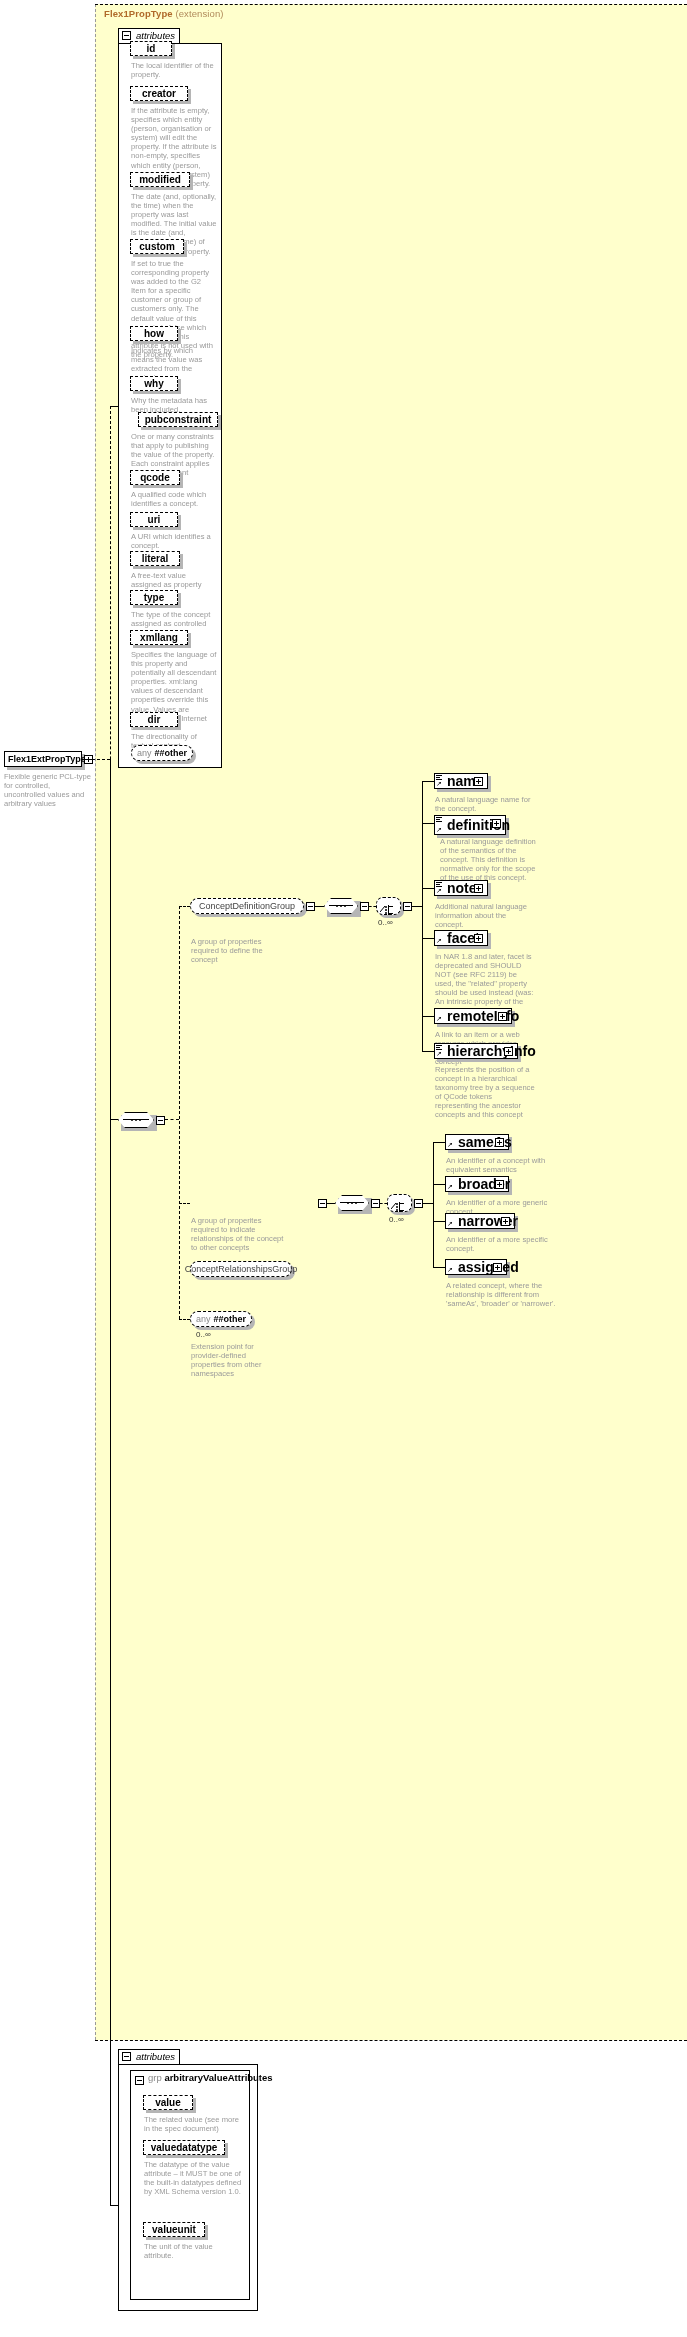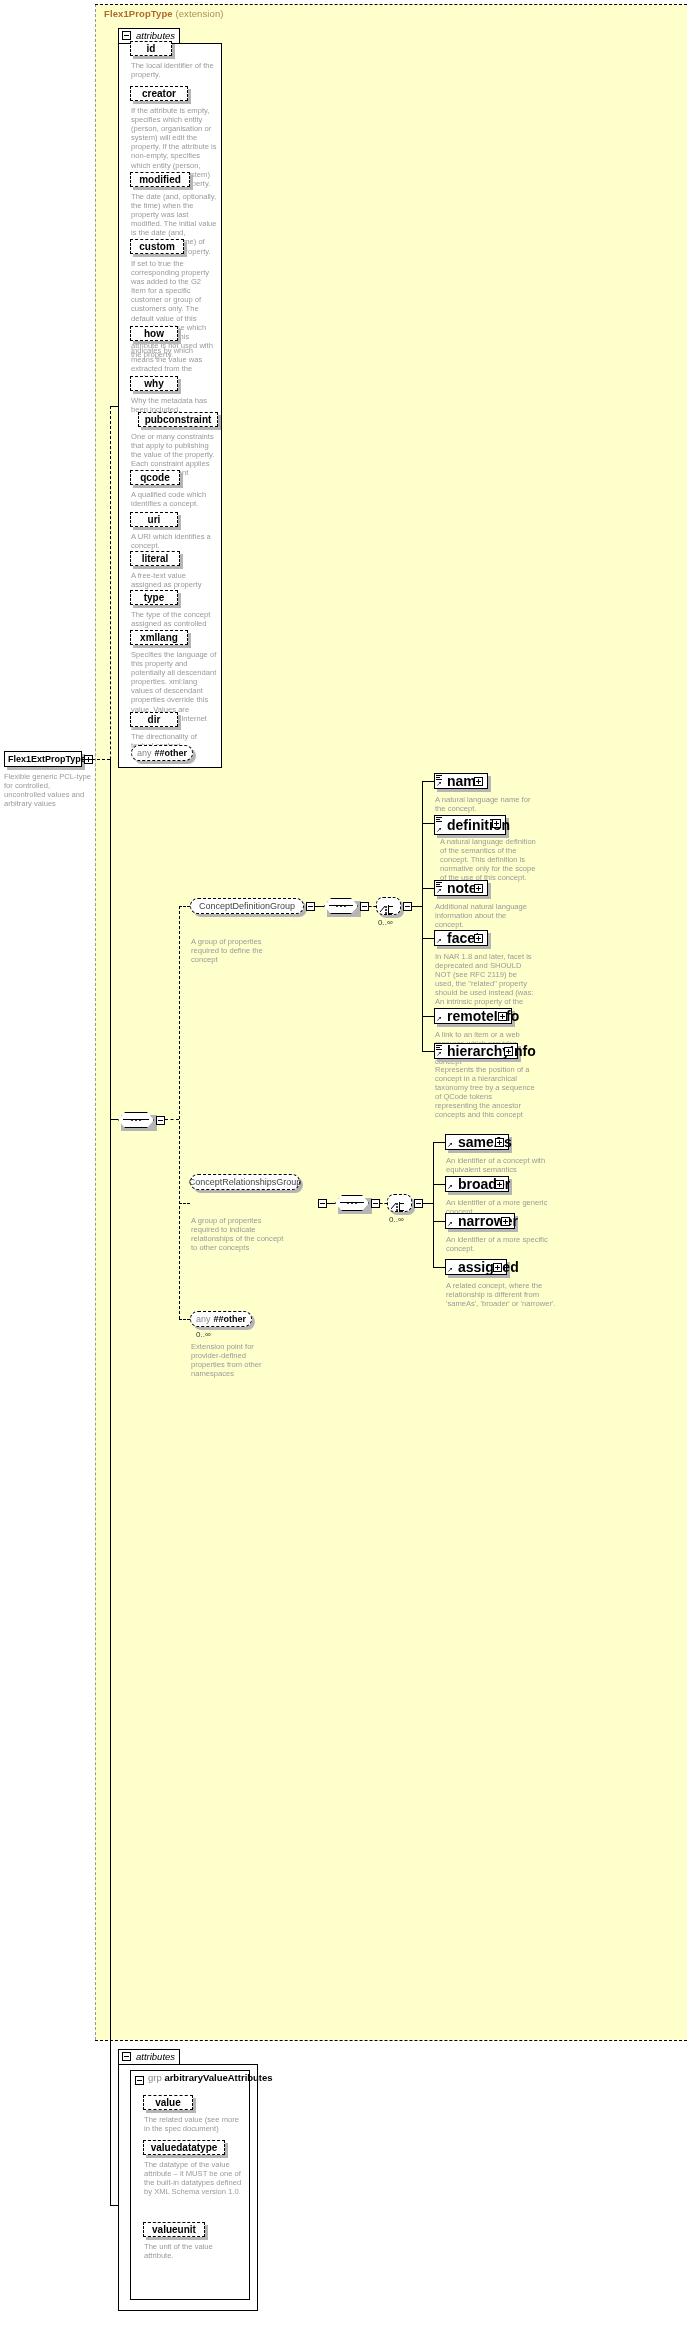--- a/index.html
+++ b/index.html
@@ -349,21 +349,21 @@
         <i></i>
         <i></i>
         <i></i>
       </div>
     <div class="arrow">↗</div>
     <div class="lb">hierarchyInfo</div>
   </div>
   <div class="plus" style="left:504px;top:1047px;"></div>
   <div class="desc" style="left:435px;top:1065px;width:100px;">Represents the position of a concept in a hierarchical taxonomy tree by a sequence of QCode tokens representing the ancestor concepts and this concept</div>
 
-  <div class="grpbox" style="left:190px;top:1174px;width:110px;height:16px;">
+  <div class="grpbox" style="left:190px;top:1261px;width:102px;height:16px;">
     <div class="sh"></div>
     <div class="bx"></div>
     <div class="lb">ConceptRelationshipsGroup</div>
   </div>
   <div class="minus" style="left:318px;top:1199px;"></div>
   <div class="desc" style="left:191px;top:1216px;width:98px;">A group of properites required to indicate relationships of the concept to other concepts</div>
 
   <div class="conn" style="left:327px;top:1203px;width:8px;height:1px;"></div>
   <div class="seq" style="left:335px;top:1195px;width:34px;height:16px;">
     <div class="sh"></div>

